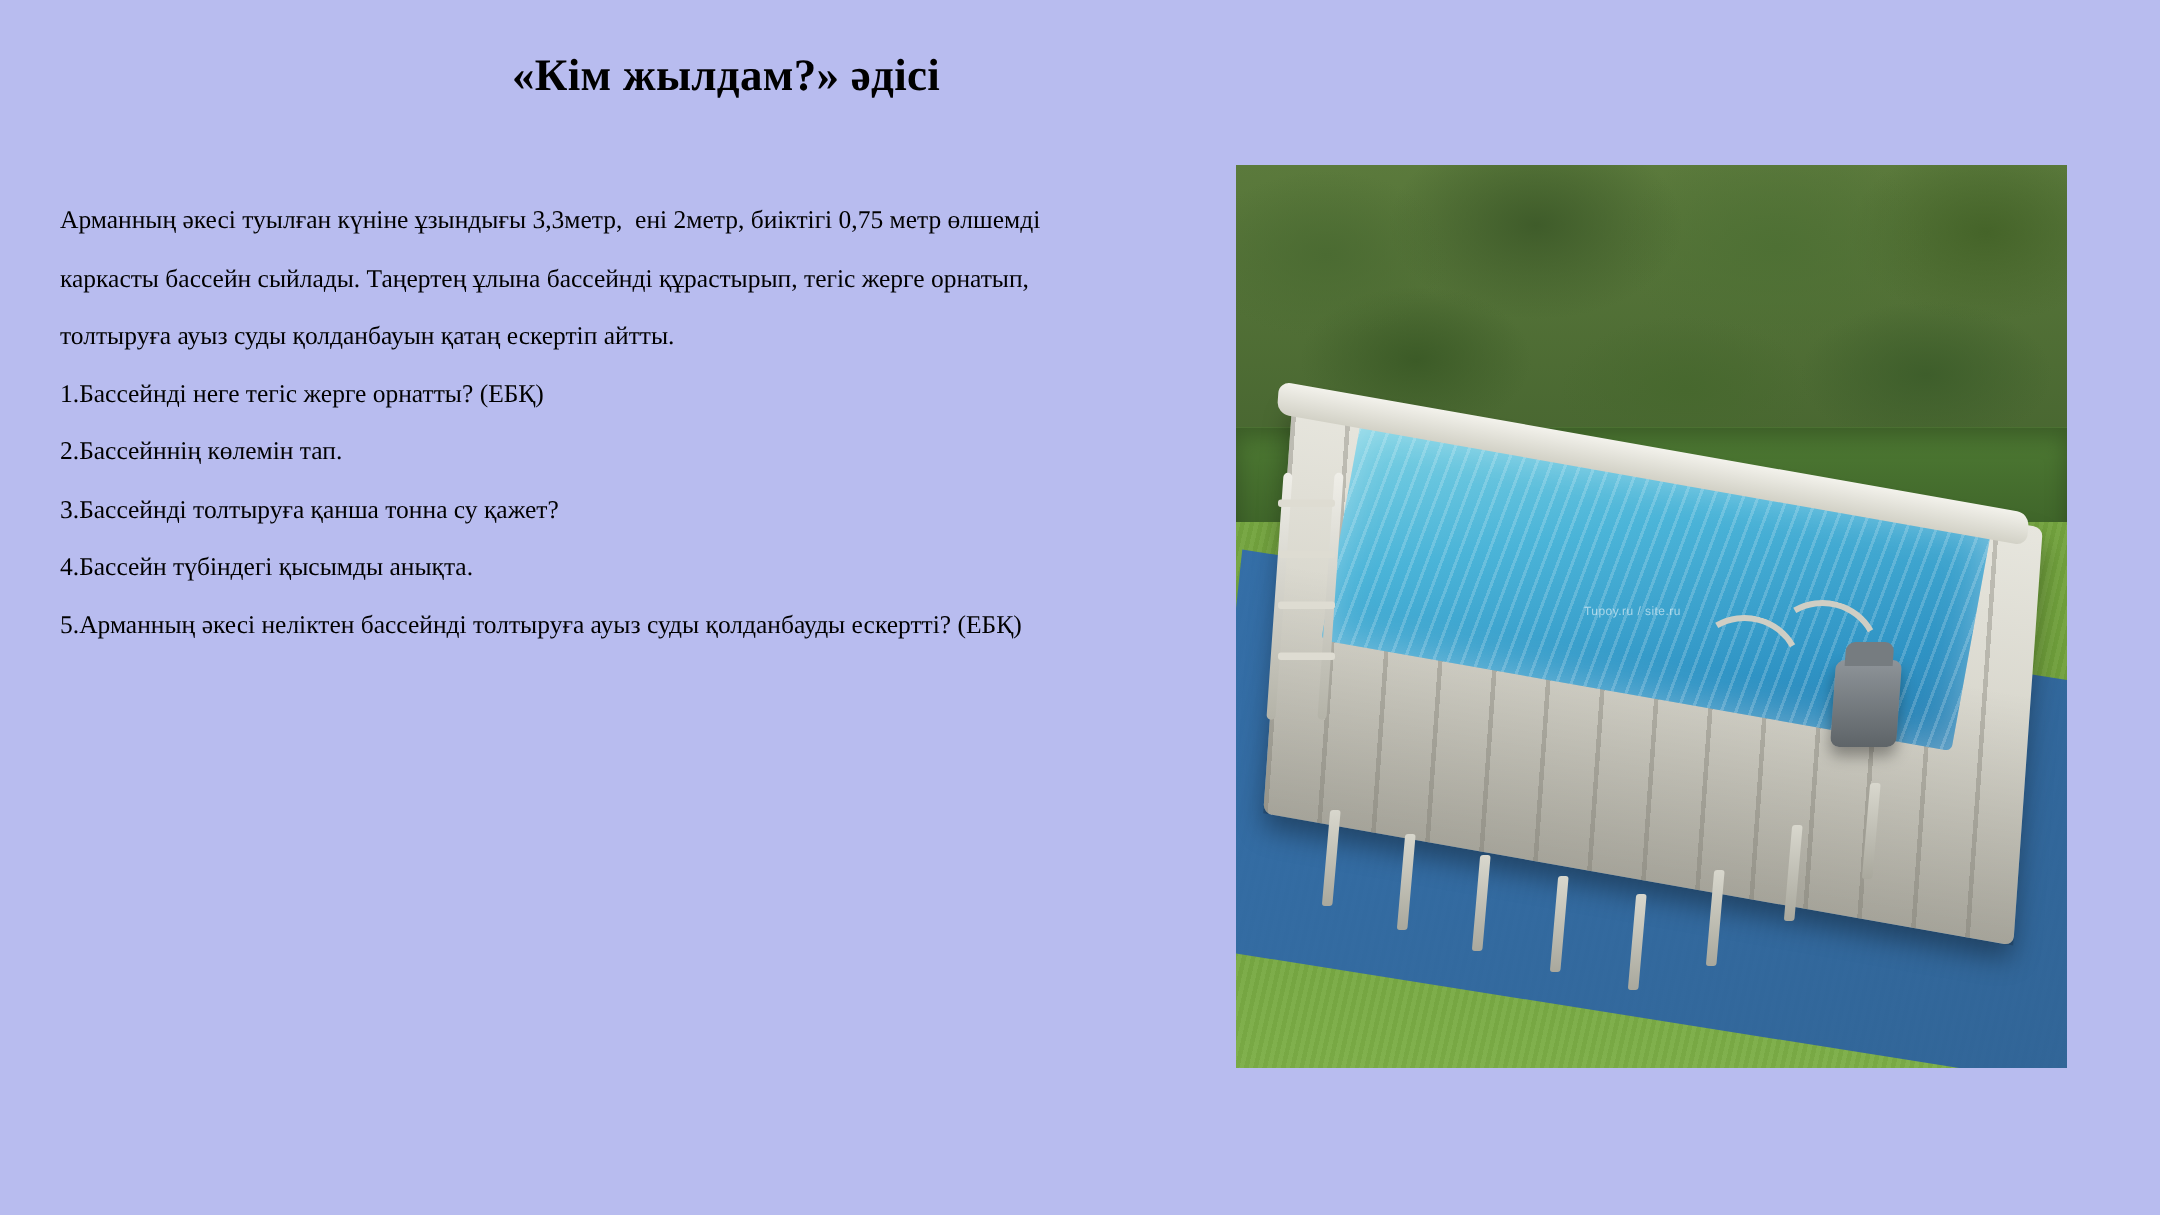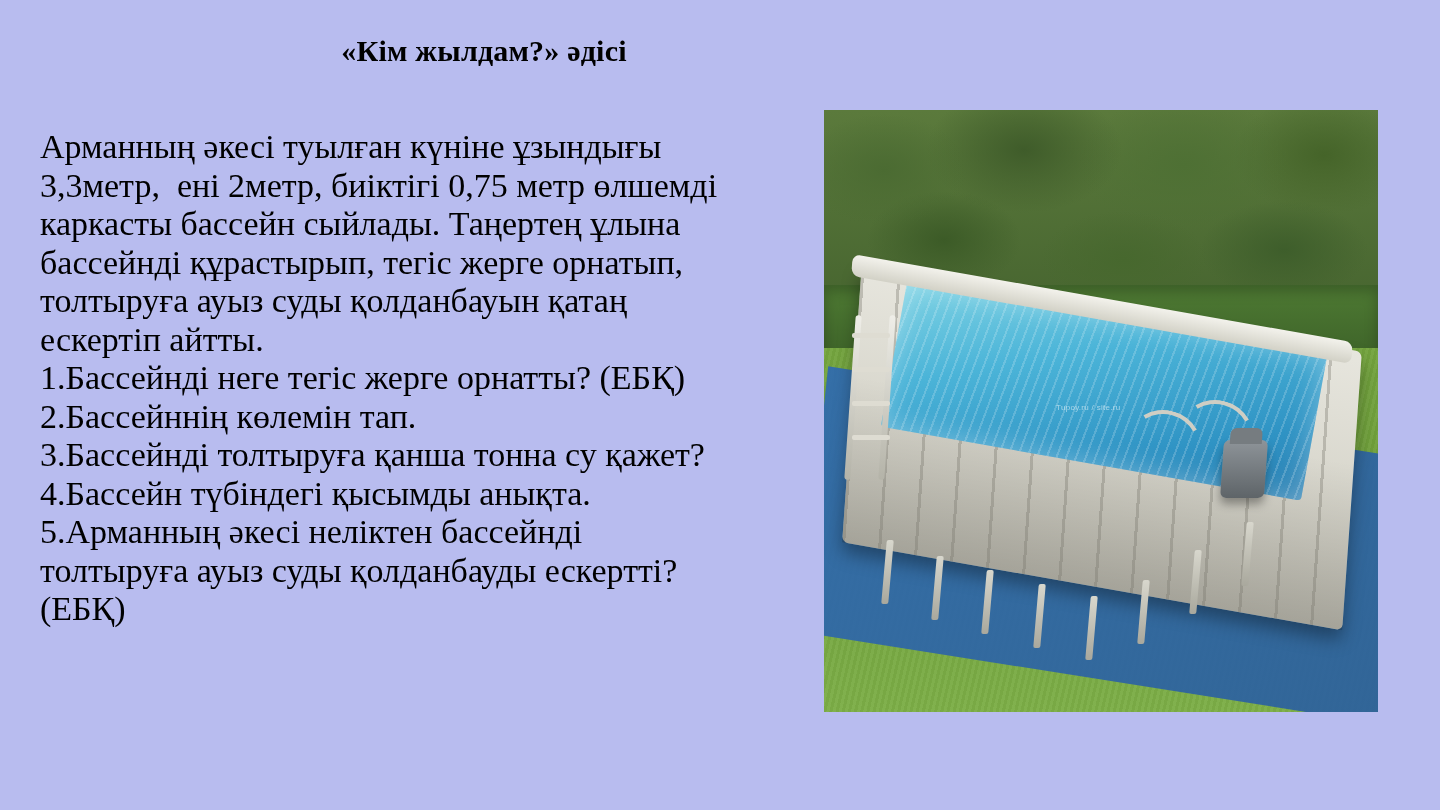--- a/index.html
+++ b/index.html
@@ -31,21 +31,21 @@
     color: #000000;
     letter-spacing: 0.2px;
     margin-left: 44px;
   }
   .body-text {
     position: absolute;
     left: 40px;
     top: 128px;
     width: 690px;
     font-family: "Liberation Serif", serif;
-    font-size: 34px;
+    font-size: 17px;
     line-height: 38.5px;
     color: #000000;
     white-space: pre-wrap;
   }
   
   .picture-frame {
     position: absolute;
     left: 824px;
     top: 110px;
     width: 554px;

